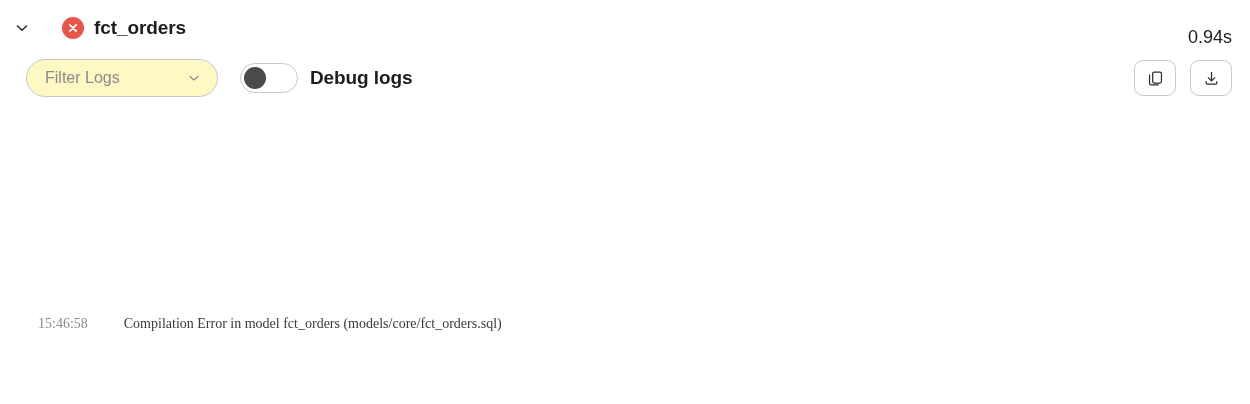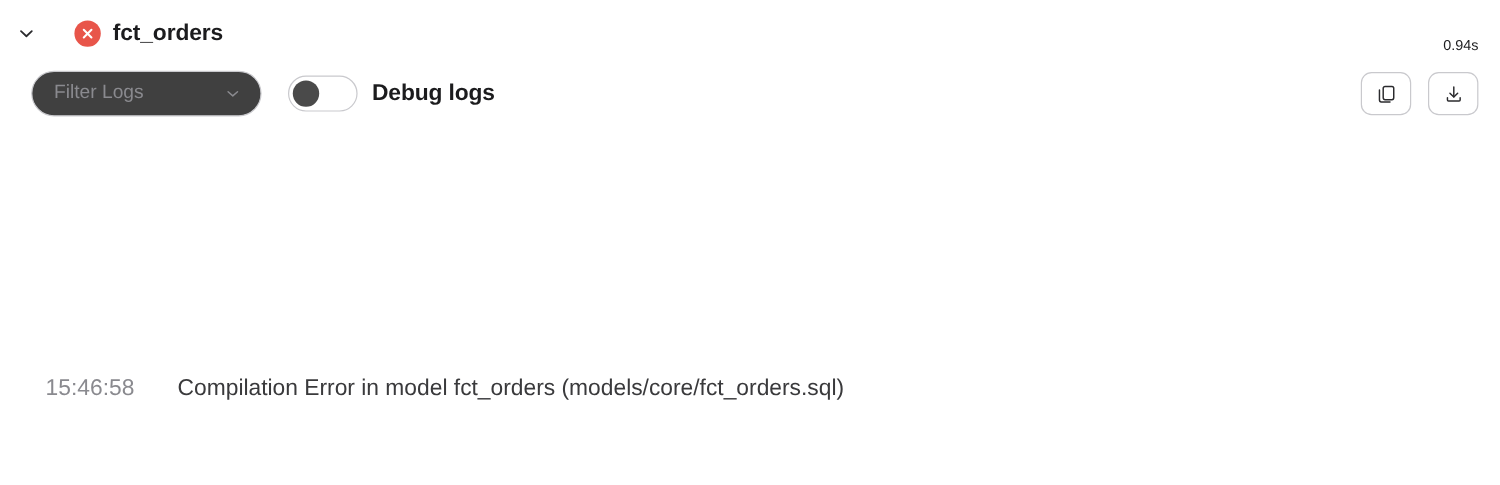--- a/index.html
+++ b/index.html
@@ -49,40 +49,40 @@
   .model-name {
     font-size: 19px;
     font-weight: bold;
     letter-spacing: -0.1px;
     margin-left: 10px;
     color: #1c1c1e;
     white-space: nowrap;
   }
   .spacer { flex: 1 1 auto; }
   .duration {
-    font-size: 12px;
+    font-size: 18px;
     color: #1c1c1e;
     white-space: nowrap;
     margin-top: 20px;
   }
 
   
   .toolbar {
     display: flex;
     align-items: center;
     height: 46px;
     padding: 0 18px 0 26px;
     box-sizing: border-box;
   }
   .filter-select {
     width: 192px;
     height: 38px;
     border: 1px solid #c9c9cd;
     border-radius: 19px;
-    background: #404040;
+    background: #fef9c3;
     display: flex;
     align-items: center;
     padding: 0 16px 0 18px;
     box-sizing: border-box;
     cursor: pointer;
   }
   .filter-label {
     font-size: 16px;
     color: #8a8a8f;
     flex: 1 1 auto;
@@ -132,22 +132,22 @@
     flex: 0 0 auto;
     cursor: pointer;
     box-sizing: border-box;
   }
   .icon-btn svg { display: block; }
 
   
   .log-body {
     position: relative;
     padding: 0 0 0 0;
-    font-family: Liberation Sans, sans-serif;
-    font-size: 19px;
+    font-family: Liberation Serif, serif;
+    font-size: 14px;
     line-height: 32px;
     color: #3a3a3c;
     white-space: pre;
     overflow: hidden;
     height: 303px;
   }
   
   .clipped-line {
     position: absolute;
     top: -23px;

